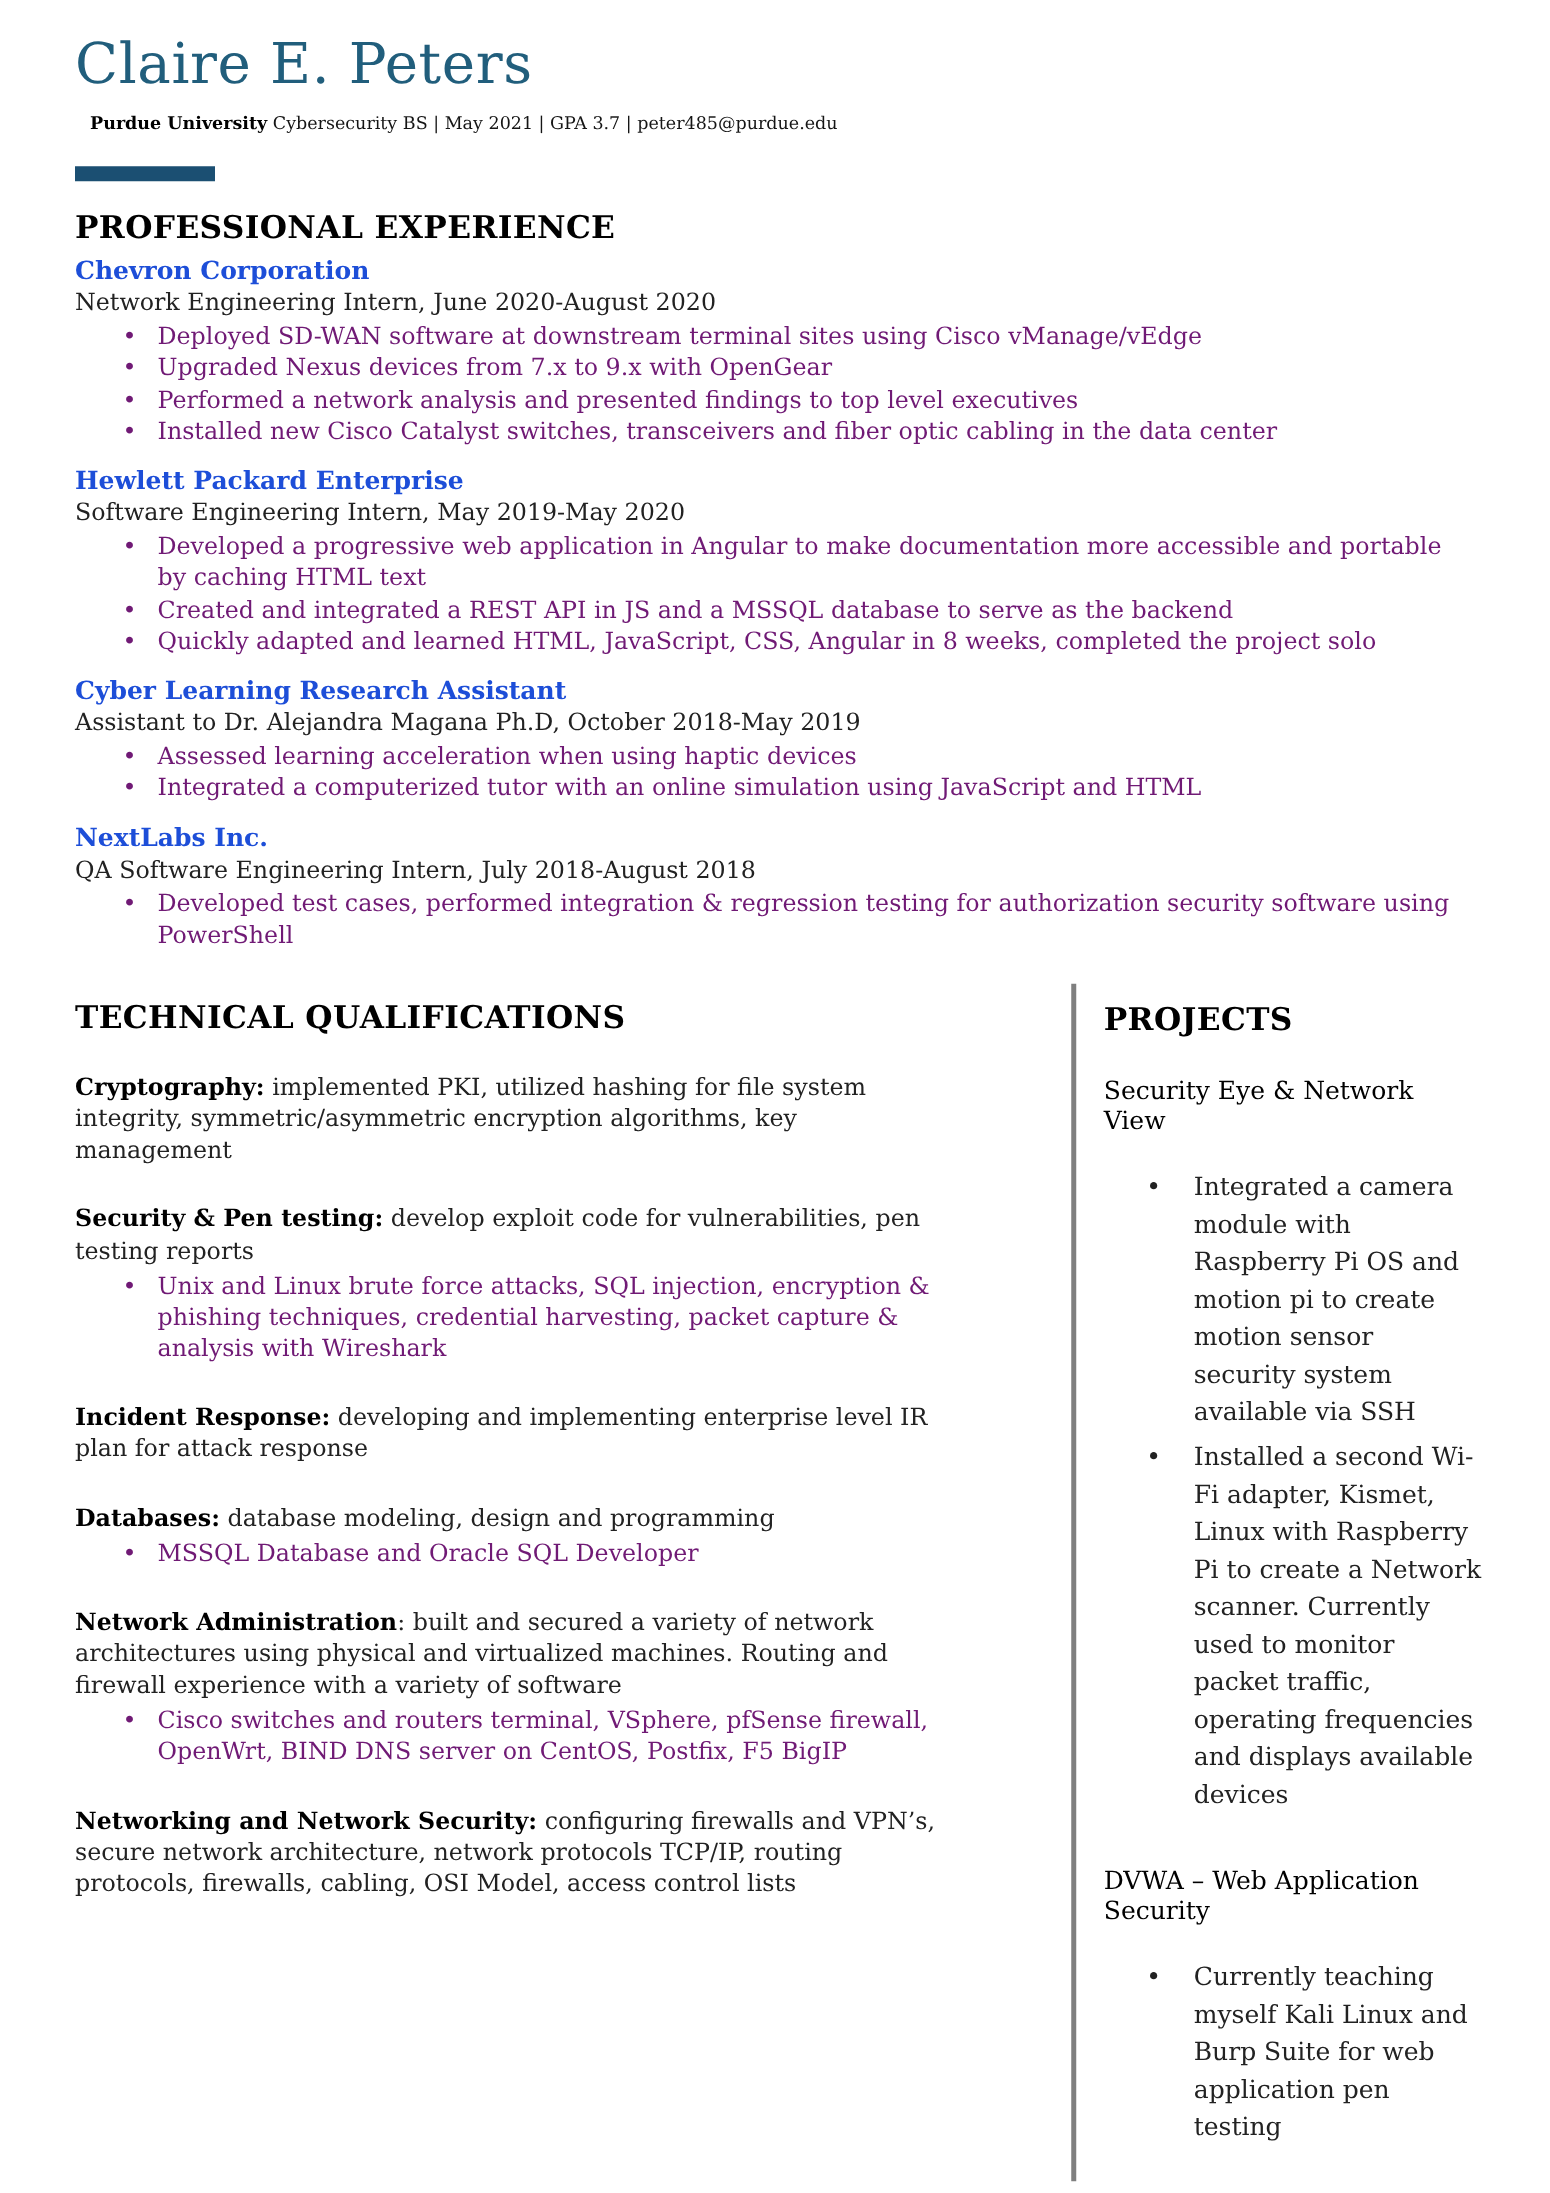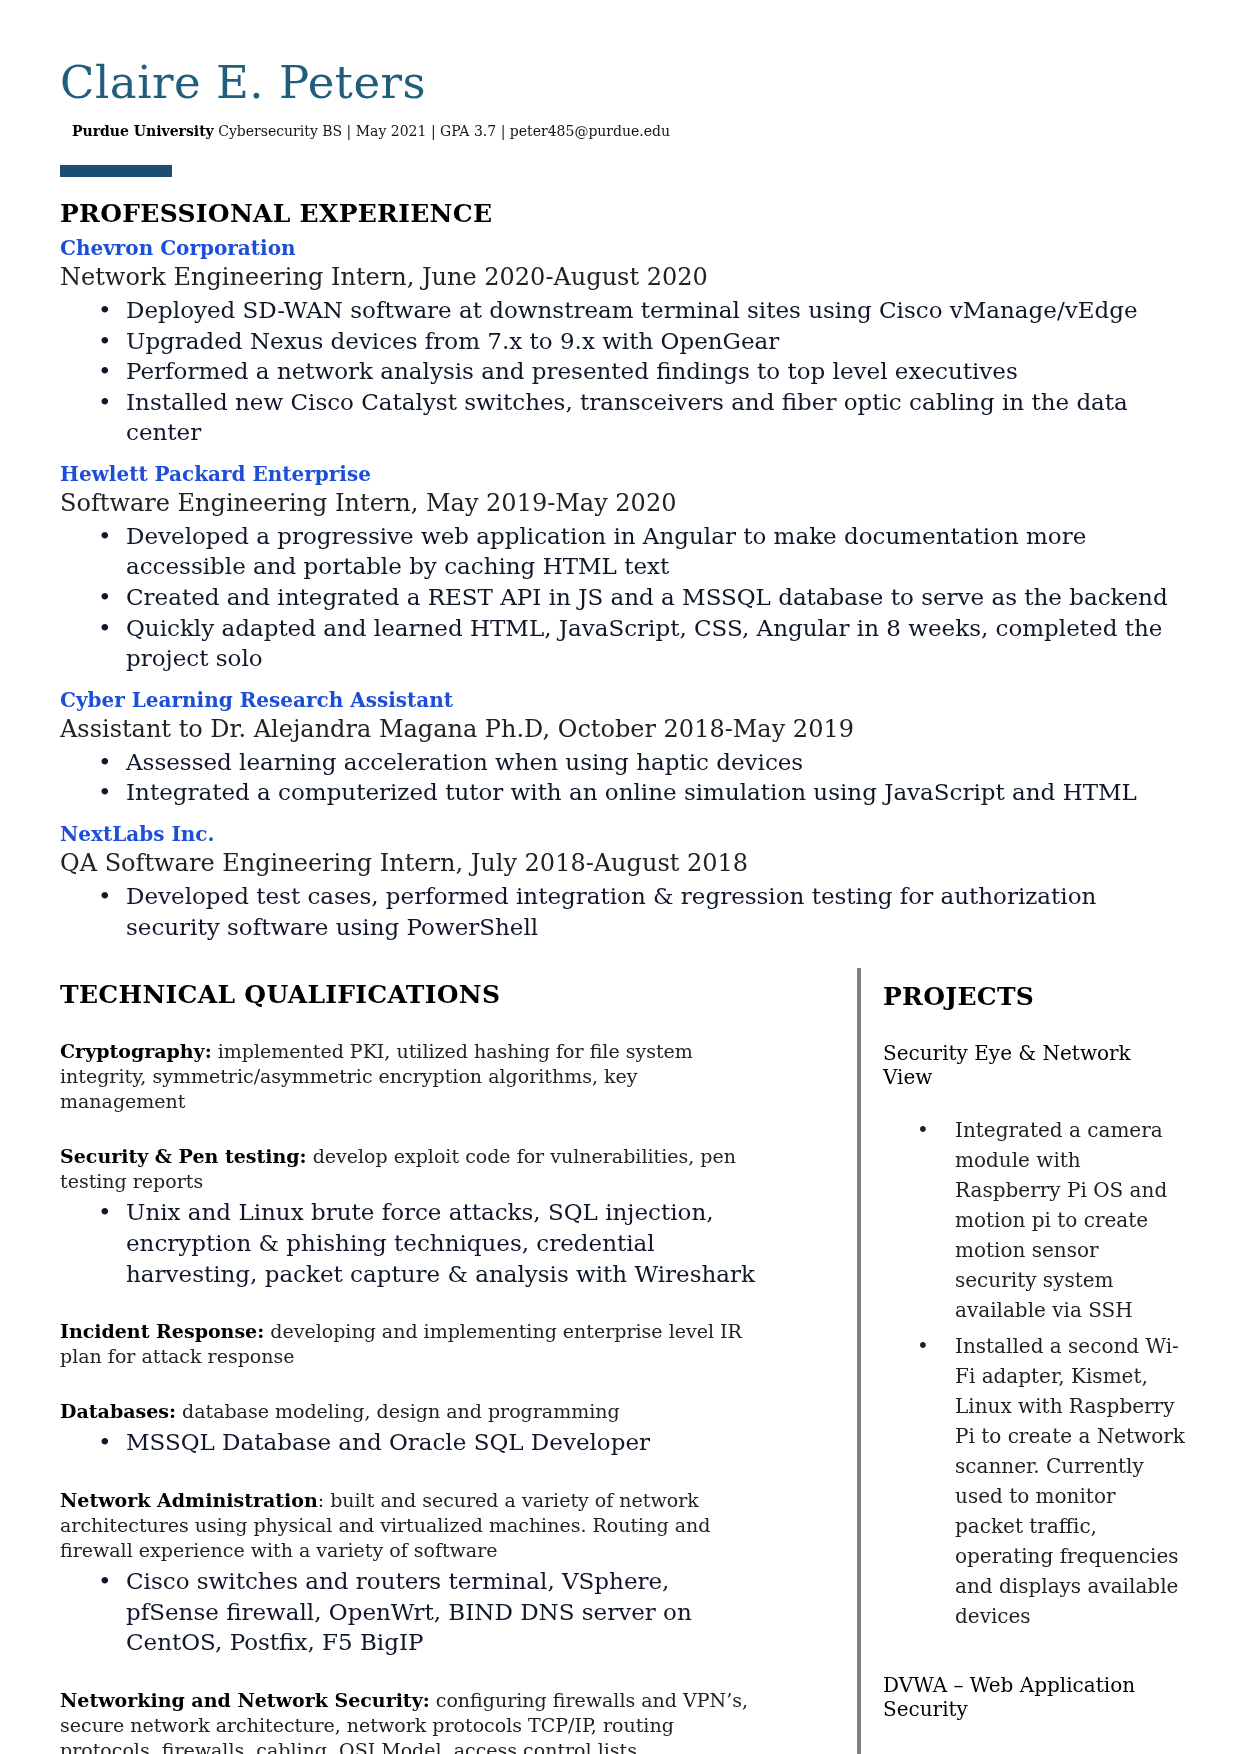--- a/index.html
+++ b/index.html
@@ -1,40 +1,40 @@
 <!DOCTYPE html>
 <html style="--accent: #1b4f72; --name: #215e7c; --divider: #7f7f7f;"><head>
 <meta charset="utf-8">
 <style>
   :root{ --accent:#1b4f72; --name:#215e7c; --divider:#7f7f7f; }
   *{ box-sizing:border-box; }
   html,body{ margin:0; padding:0; background:#ffffff; }
   .page{
     width:1240px; height:1754px; overflow:hidden;
-    padding:56px 60px 0 60px;
+    padding:24px 60px 0 60px;
     font-family:"DejaVu Serif","Liberation Serif",serif;
     color:#1f1f1f; background:#ffffff;
   }
   
   .name{ font-size:45px; font-weight:400; color:var(--name); margin:0 0 14px 0; letter-spacing:.5px; }
   .edu{ font-size:14px; margin:12px; color:#151515; }
   .edu .school{ font-weight:700; color:#000; }
   .accent-bar{ width:112px; height:12px; background:var(--accent); margin-top:26px; }
   
   h2{ font-size:25px; font-weight:700; color:#000; margin:0; letter-spacing:.3px; }
   .exp-heading{ margin-top:22px; }
   
   .job{ margin-top:14px; }
   .job:first-of-type{ margin-top:8px; }
   .job h3{ font-size:20px; font-weight:700; color:#1d4ed8; margin:0; }
-  .role{ font-size:24px; margin:3px 0 4px 0; color:#222; }
+  .role{ font-size:19px; margin:3px 0 4px 0; color:#222; }
   ul.bullets{ list-style:none; margin:0; padding:0; }
   ul.bullets li{
     position:relative; padding-left:66px;
-    font-size:23px; line-height:1.33; color:#0f172a;
+    font-size:19px; line-height:1.33; color:#701a75;
   }
   ul.bullets li::before{ content:"•"; position:absolute; left:38px; top:0; }
   
   .columns{ display:flex; align-items:stretch; margin-top:26px; min-height:958px; }
   .left-col{ flex:none; width:700px; }
   .tq-heading{ margin-top:12px; }
   .skill{ margin-top:30px; font-size:19px; line-height:1.32; }
   .skill p{ margin:0; color:#222; }
   .skill .lbl{ font-weight:700; color:#000; }
   .skill ul.bullets{ margin-top:3px; }

